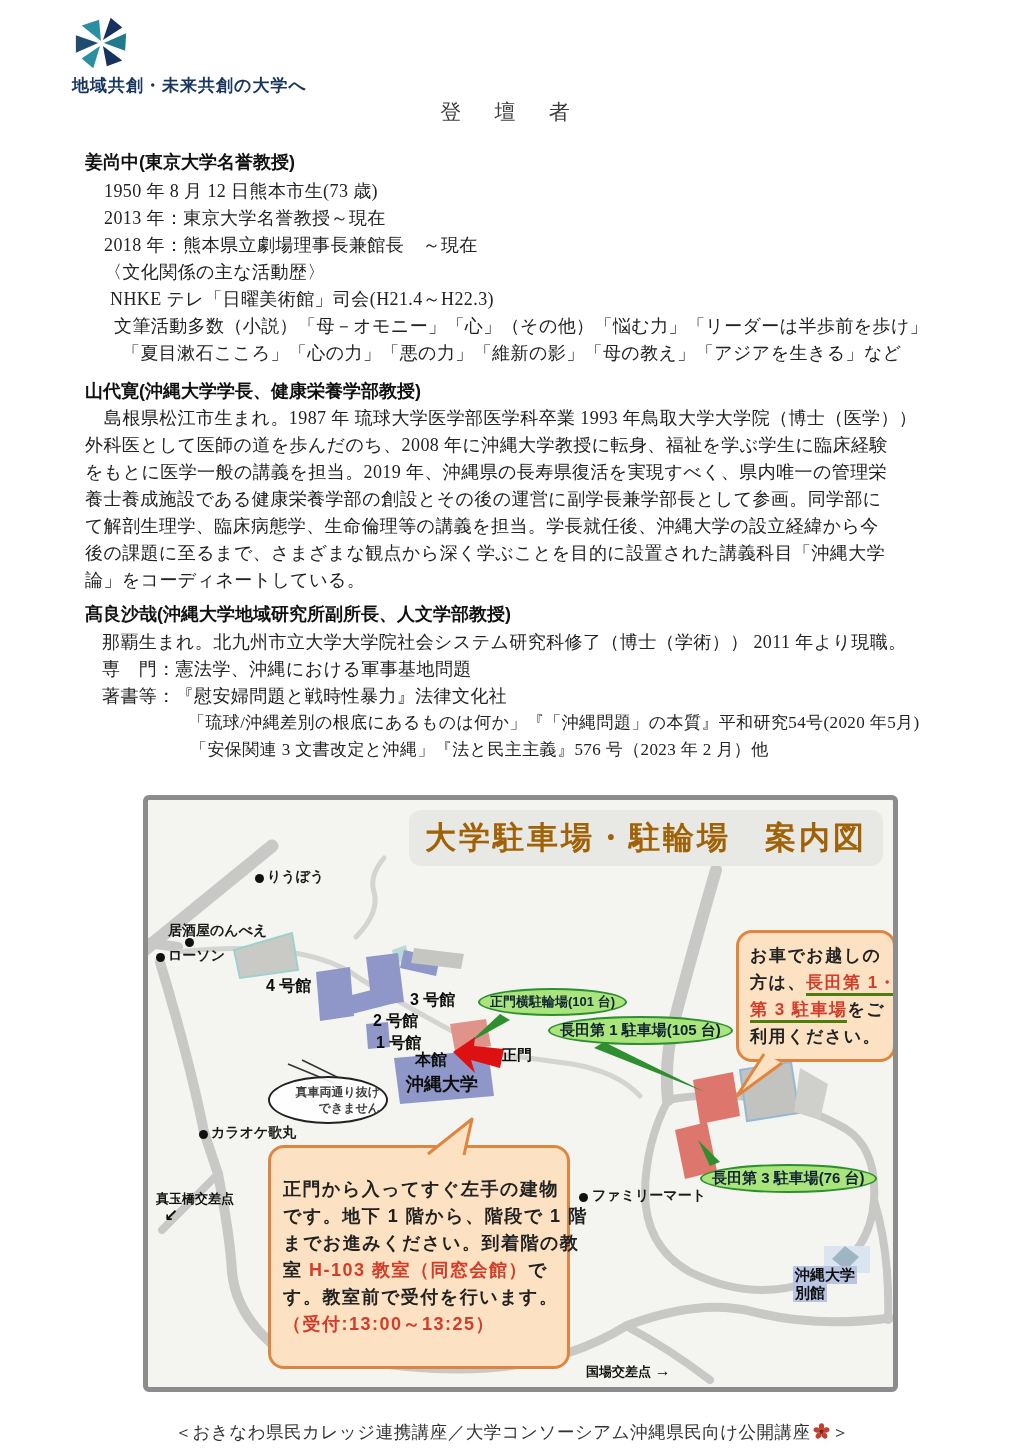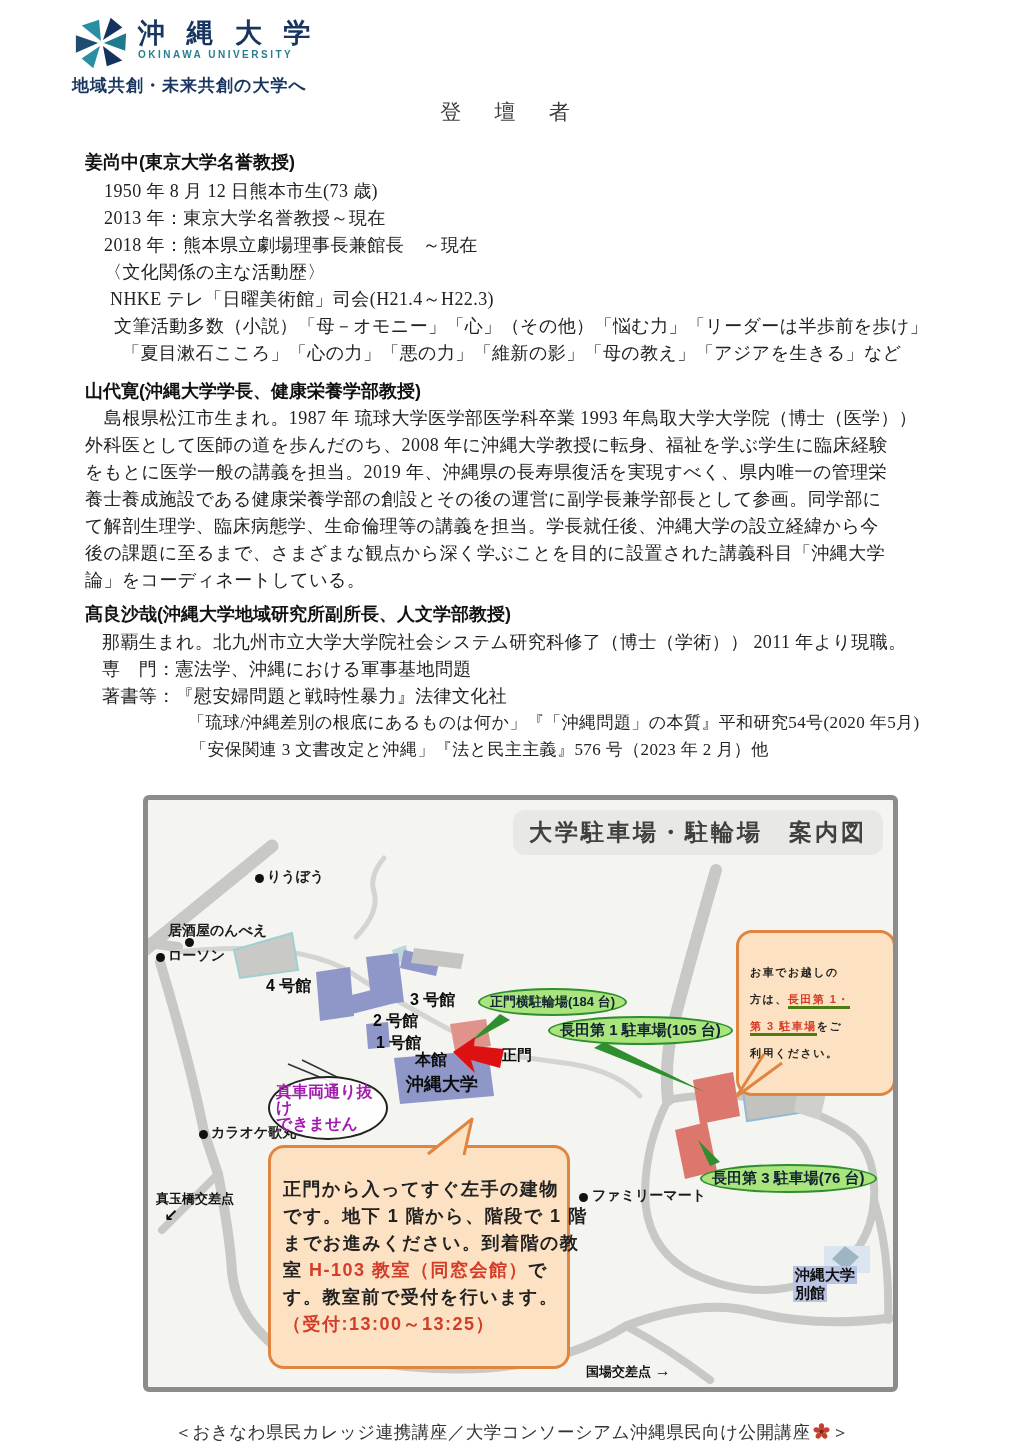--- a/index.html
+++ b/index.html
@@ -21,36 +21,36 @@
   
   .spk-name{position:absolute;left:85px;font-family:"Liberation Sans","DejaVu Sans",sans-serif;font-weight:bold;font-size:18px;color:#111;}
   .bline{position:absolute;font-size:18px;letter-spacing:.4px;white-space:nowrap;color:#222;}
 
   
   .map{position:absolute;left:143px;top:795px;width:745px;height:587px;
        border:5px solid #8c8c8c;border-radius:6px;background:#f4f4f1;overflow:hidden;}
   .map svg.base{position:absolute;left:0;top:0;z-index:1;}
   .map-title{position:absolute;right:10px;top:10px;z-index:3;background:#e8e8e5;border-radius:12px;
        padding:7px 16px;font-family:"Liberation Sans","DejaVu Sans",sans-serif;font-weight:bold;
-       font-size:23px;letter-spacing:3px;color:#404040;}
+       font-size:31px;letter-spacing:3px;color:#a16207;}
   .dot{position:absolute;width:9px;height:9px;background:#111;border-radius:50%;z-index:2;}
   .poi{position:absolute;z-index:2;font-family:"Liberation Sans","DejaVu Sans",sans-serif;font-weight:bold;
        font-size:14px;color:#1a1a1a;white-space:nowrap;}
   .bldg{position:absolute;z-index:2;font-family:"Liberation Sans","DejaVu Sans",sans-serif;font-weight:bold;
        font-size:16px;color:#0d0d0d;white-space:nowrap;}
   .glabel{position:absolute;z-index:3;background:#a9e47d;border:2px solid #2f8f2f;border-radius:50%;
        font-family:"Liberation Sans","DejaVu Sans",sans-serif;font-weight:bold;font-size:14px;
        padding:3px 10px;white-space:nowrap;color:#123;}
   .note-oval{position:absolute;z-index:3;left:120px;top:276px;width:104px;border:2px solid #222;
        border-radius:50%;background:rgba(255,255,255,.9);font-family:"Liberation Sans","DejaVu Sans",sans-serif;
-       font-size:16px;font-weight:bold;text-align:left;padding:6px 6px;line-height:16px;color:#a21caf;}
+       font-size:12px;font-weight:bold;text-align:right;padding:6px 6px;line-height:16px;color:#404040;}
   .bubble{position:absolute;z-index:4;background:#fce2c2;border:3px solid #e08540;border-radius:16px;
        font-family:"Liberation Sans","DejaVu Sans",sans-serif;color:#222;}
   .bubble div{white-space:nowrap;}
-  .bubble-car{left:588px;top:130px;width:132px;padding:26px 11px;font-size:11px;line-height:27px;letter-spacing:1.5px;font-weight:bold;}
+  .bubble-car{left:588px;top:130px;width:132px;padding:9px 11px;font-size:17px;line-height:27px;letter-spacing:1.5px;font-weight:bold;}
   .bubble-room{left:120px;top:345px;width:272px;padding:28px 12px;font-size:18px;line-height:27px;letter-spacing:1.5px;font-weight:bold;}
   .rtxt{color:#d43c2a;}
   .utxt{border-bottom:3px solid #4d7c0f;padding-bottom:1px;}
   .tail{position:absolute;z-index:5;}
   .annex-hl{background:#b9c3e2;padding:0 2px;line-height:18px;display:inline-block;}
   .xing{position:absolute;z-index:2;font-family:"Liberation Sans","DejaVu Sans",sans-serif;font-weight:bold;font-size:13px;color:#111;white-space:nowrap;}
 
   
   .footer{position:absolute;top:1400px;left:0;width:100%;text-align:center;font-size:17.5px;color:#333;letter-spacing:.5px;margin-top:20px;}
   .footer .flower{display:inline-block;vertical-align:-2px;margin:0 2px;}
@@ -60,24 +60,20 @@
 
 <div class="logo-block">
   <svg class="logo-mark" width="58" height="58" viewBox="0 0 60 60">
     <polygon points="30,28 10,12 28,6" fill="#2a8fa0"></polygon>
     <polygon points="32,27 40,4 52,14" fill="#16335f"></polygon>
     <polygon points="33,30 56,20 55,38" fill="#1f7a8c"></polygon>
     <polygon points="32,33 52,48 36,54" fill="#16335f"></polygon>
     <polygon points="29,33 22,56 10,46" fill="#2a8fa0"></polygon>
     <polygon points="27,30 4,40 4,22" fill="#1f4d70"></polygon>
   </svg>
-  <div class="logo-text">
-    <div class="logo-jp">沖 縄 大 学</div>
-    <div class="logo-en">OKINAWA UNIVERSITY</div>
-  </div>
 </div>
 <div class="tagline">地域共創・未来共創の大学へ</div>
 
 <div class="page-title">登 壇 者</div>
 
 <div class="spk-name" style="top:150px">姜尚中(東京大学名誉教授)</div>
 <div class="bline" style="left:104px;top:179px">1950 年 8 月 12 日熊本市生(73 歳)</div>
 <div class="bline" style="left:104px;top:206px">2013 年：東京大学名誉教授～現在</div>
 <div class="bline" style="left:104px;top:233px">2018 年：熊本県立劇場理事長兼館長　～現在</div>
 <div class="bline" style="left:104px;top:260px">〈文化関係の主な活動歴〉</div>
@@ -180,21 +176,21 @@
   <div class="xing" style="left:438px;top:562px">
     <span>国場交差点</span>
     <span style="font-size:16px">→</span>
   </div>
 
   <div class="note-oval">
     <span>真車両通り抜け</span><br>
     <span>できません</span>
   </div>
 
-  <div class="glabel" style="left:330px;top:188px;font-size:13px">正門横駐輪場(184 台)</div>
+  <div class="glabel" style="left:330px;top:188px;font-size:13px">正門横駐輪場(101 台)</div>
   <div class="glabel" style="left:400px;top:216px;font-size:15px">長田第 1 駐車場(105 台)</div>
   <div class="glabel" style="left:552px;top:364px;font-size:15px">長田第 3 駐車場(76 台)</div>
 
   <div class="bubble bubble-car">
       <div><span>お車でお越しの</span></div>
       <div><span>方は、</span><span class="rtxt utxt">長田第 1・</span></div>
       <div><span class="rtxt utxt">第 3 駐車場</span><span>をご</span></div>
       <div><span>利用ください。</span></div>
     </div>
   <svg class="tail" style="left:586px;top:250px" width="52" height="52">

